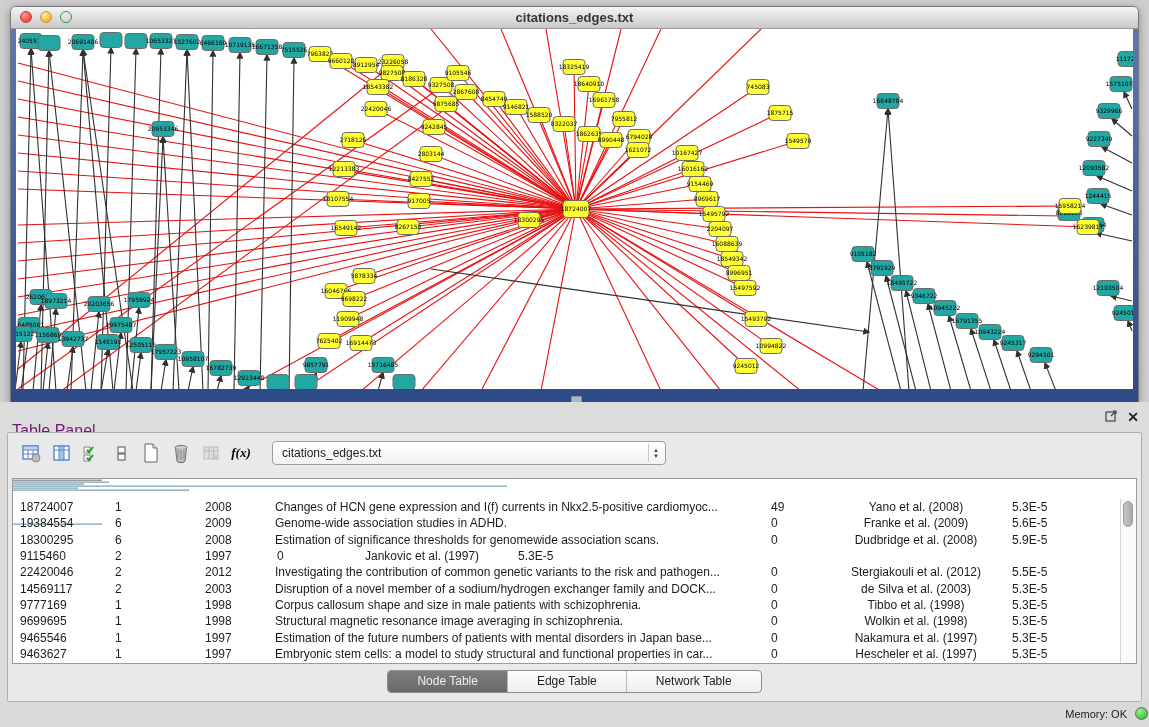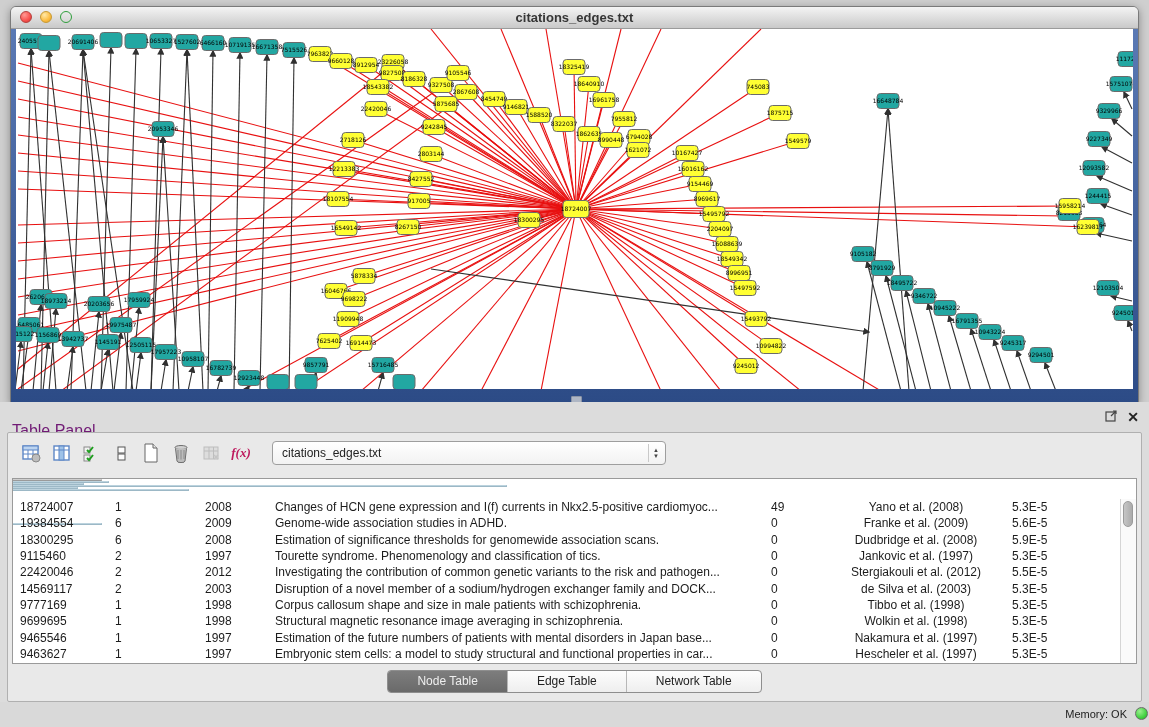--- a/index.html
+++ b/index.html
@@ -23,21 +23,21 @@
   
   .table-panel{position:absolute;left:0;top:402px;width:1149px;height:325px;background:#dcdcdc;}
   .panel-header{height:30px;position:relative;}
   .panel-title{position:absolute;left:12px;top:20px;font-size:16px;color:#701a75;}
   .panel-icons{position:absolute;right:10px;top:6px;display:flex;gap:9px;align-items:center;}
   .close-x{font-size:14px;font-weight:bold;color:#222;line-height:14px;cursor:default;}
   .panel-body{position:absolute;left:7px;right:7px;top:30px;bottom:25px;
     background:#e9e9e9;border:1px solid #b0b0b0;border-radius:2px;}
   .toolbar{height:40px;display:flex;align-items:center;padding-left:10px;gap:4px;}
   .tbtn{width:26px;height:26px;display:flex;align-items:center;justify-content:center;border-radius:3px;}
-  .fx{font-size:13px;font-style:italic;font-weight:bold;color:#be185d;font-family:"Liberation Serif",serif;}
+  .fx{font-size:13px;font-style:italic;font-weight:bold;color:#000000;font-family:"Liberation Serif",serif;}
   .combo{margin-left:14px;width:392px;height:22px;background:linear-gradient(#ffffff,#f2f2f2);
     border:1px solid #9e9e9e;border-radius:4px;position:relative;font-size:12px;color:#222;}
   .combo .val{position:absolute;left:9px;top:4px;}
   .combo .step{position:absolute;right:2px;top:2px;width:14px;height:18px;border-left:1px solid #c9c9c9;
     display:flex;flex-direction:column;align-items:center;justify-content:center;gap:1px;}
   .combo .step span{font-size:6px;line-height:5px;color:#444;}
 
   .tablebox{position:relative;margin:5px 4px 0 4px;height:186px;background:#fff;border:1px solid #9a9a9a;box-sizing:border-box;}
   .thead{display:flex;height:20px;background:#fff;flex-direction:column;}
   .hcell{box-sizing:border-box;border-right:1px solid #9cb8c6;border-bottom:1px solid #9cb8c6;border-top:1px solid #bcd3de;
@@ -581,21 +581,20 @@
               <div class="tcell c2">2008</div>
               <div class="tcell c3">Estimation of significance thresholds for genomewide association scans.</div>
               <div class="tcell c4">0</div>
               <div class="tcell c5">Dudbridge et al. (2008)</div>
               <div class="tcell c6">5.9E-5</div>
             </div>
             <div class="trow">
               <div class="tcell c0">9115460</div>
               <div class="tcell c1">2</div>
               <div class="tcell c2">1997</div>
-              <div class="tcell c3">Tourette syndrome. Phenomenology and classification of tics.</div>
               <div class="tcell c4">0</div>
               <div class="tcell c5">Jankovic et al. (1997)</div>
               <div class="tcell c6">5.3E-5</div>
             </div>
             <div class="trow">
               <div class="tcell c0">22420046</div>
               <div class="tcell c1">2</div>
               <div class="tcell c2">2012</div>
               <div class="tcell c3">Investigating the contribution of common genetic variants to the risk and pathogen...</div>
               <div class="tcell c4">0</div>

